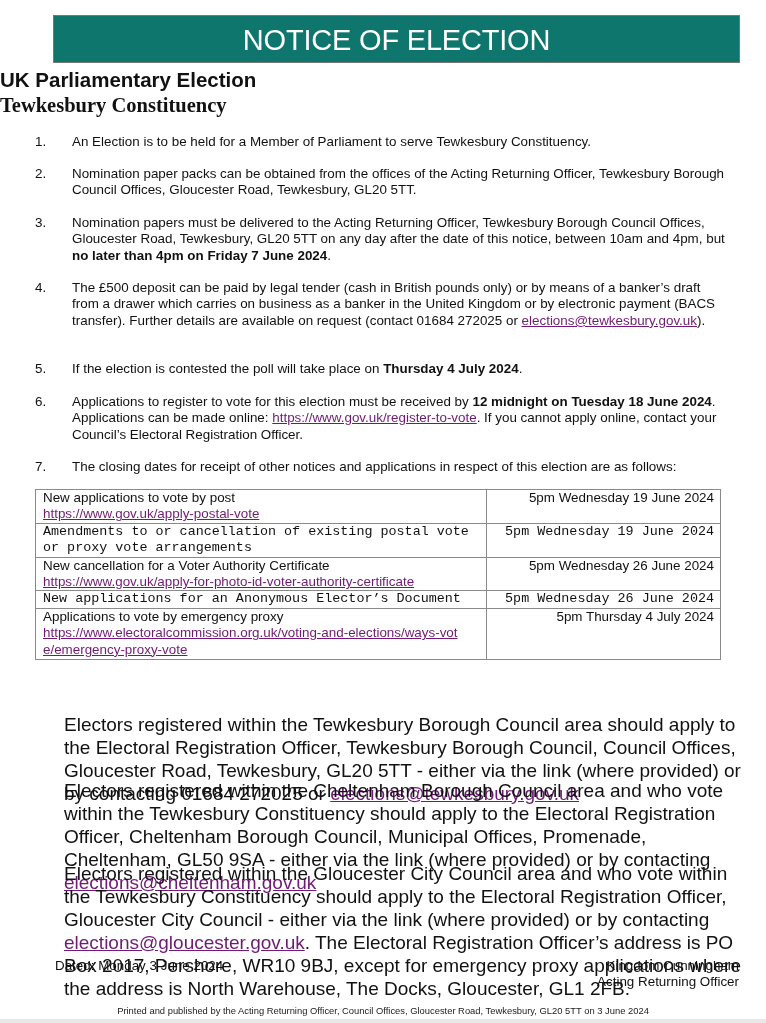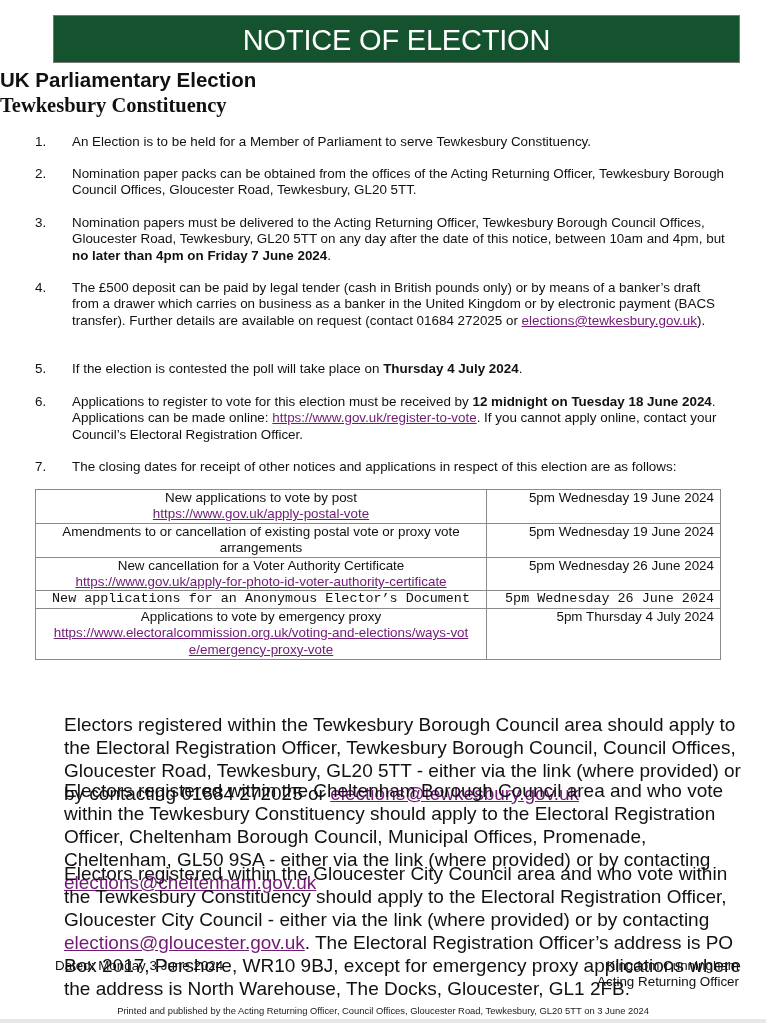--- a/index.html
+++ b/index.html
@@ -2,42 +2,42 @@
 <html><head>
 <meta charset="utf-8">
 <style>
   html, body { margin: 0; padding: 0; }
   body {
     width: 766px; height: 1023px; background: #ffffff; position: relative; overflow: hidden;
     font-family: "Liberation Sans", sans-serif; color: #111111;
   }
   .banner {
     position: absolute; left: 53px; top: 15px; width: 687px; height: 48px;
-    background: #14532d; border: 1px solid #777;
+    background: #0f766e; border: 1px solid #777;
     color: #ffffff; font-size: 29px; text-align: center; line-height: 48px; box-sizing: border-box;
     letter-spacing: -0.2px;
   }
   .subtitle {
     position: absolute; left: 0; width: 766px; 
     font-weight: bold; font-size: 20.5px; color: #111;
   }
   .sub1 { top: 68px; }
   .sub2 { top: 94px; font-family: Liberation Serif, serif; }
   .para {
     position: absolute; left: 0; width: 766px; font-size: 13.4px; line-height: 16.4px;
   }
   .para .num { position: absolute; left: 35px; }
   .para .txt { position: absolute; left: 72px; width: 680px; }
   a, .link { color: #701a75; text-decoration: underline; }
   b { font-weight: bold; }
   table.dates {
     position: absolute; left: 35px; top: 489px; width: 686px;
     border-collapse: collapse; font-size: 13.4px; line-height: 16.4px;
   }
-  table.dates td { border: 1px solid #8a8a8a; padding: 0 7px; vertical-align: top; text-align: center; }
+  table.dates td { border: 1px solid #8a8a8a; padding: 0 7px; vertical-align: top; }
   table.dates td.date { text-align: right; width: 220px; padding-right: 6px; }
   .block {
     position: absolute; left: 64px; width: 690px; font-size: 19px; line-height: 23px;
   }
   .dated { position: absolute; left: 55px; top: 958px; font-size: 13.4px; }
   .sig { position: absolute; right: 27px; top: 958px; text-align: right; font-size: 13.4px; line-height: 16.4px; }
   .footer {
     position: absolute; left: 0; width: 766px; top: 1005px; text-align: center; font-size: 9.4px; color: #222;
   }
   .bottom-edge { position: absolute; left: 0; top: 1019px; width: 766px; height: 4px; background: #e8e8e8; }
@@ -83,21 +83,21 @@
   <span class="num">7.</span>
   <span class="txt"><span>The closing dates for receipt of other notices and applications in respect of this election are as follows:</span></span>
 </div>
 
 <table class="dates">
   <tbody>
     <tr style="height:33px;">
       <td><span>New applications to vote by post</span><br><a class="link">https://www.gov.uk/apply-postal-vote</a></td>
       <td class="date">5pm Wednesday 19 June 2024</td>
     </tr>
-    <tr style="height:33px;">
+    <tr style="height:33px;font-family:Liberation Mono, monospace;">
       <td><span>Amendments to or cancellation of existing postal vote or proxy vote arrangements</span></td>
       <td class="date">5pm Wednesday 19 June 2024</td>
     </tr>
     <tr style="height:33px;">
       <td><span>New cancellation for a Voter Authority Certificate</span><br><a class="link">https://www.gov.uk/apply-for-photo-id-voter-authority-certificate</a></td>
       <td class="date">5pm Wednesday 26 June 2024</td>
     </tr>
     <tr style="height:17px;font-family:Liberation Mono, monospace;">
       <td><span>New applications for an Anonymous Elector’s Document</span></td>
       <td class="date">5pm Wednesday 26 June 2024</td>

